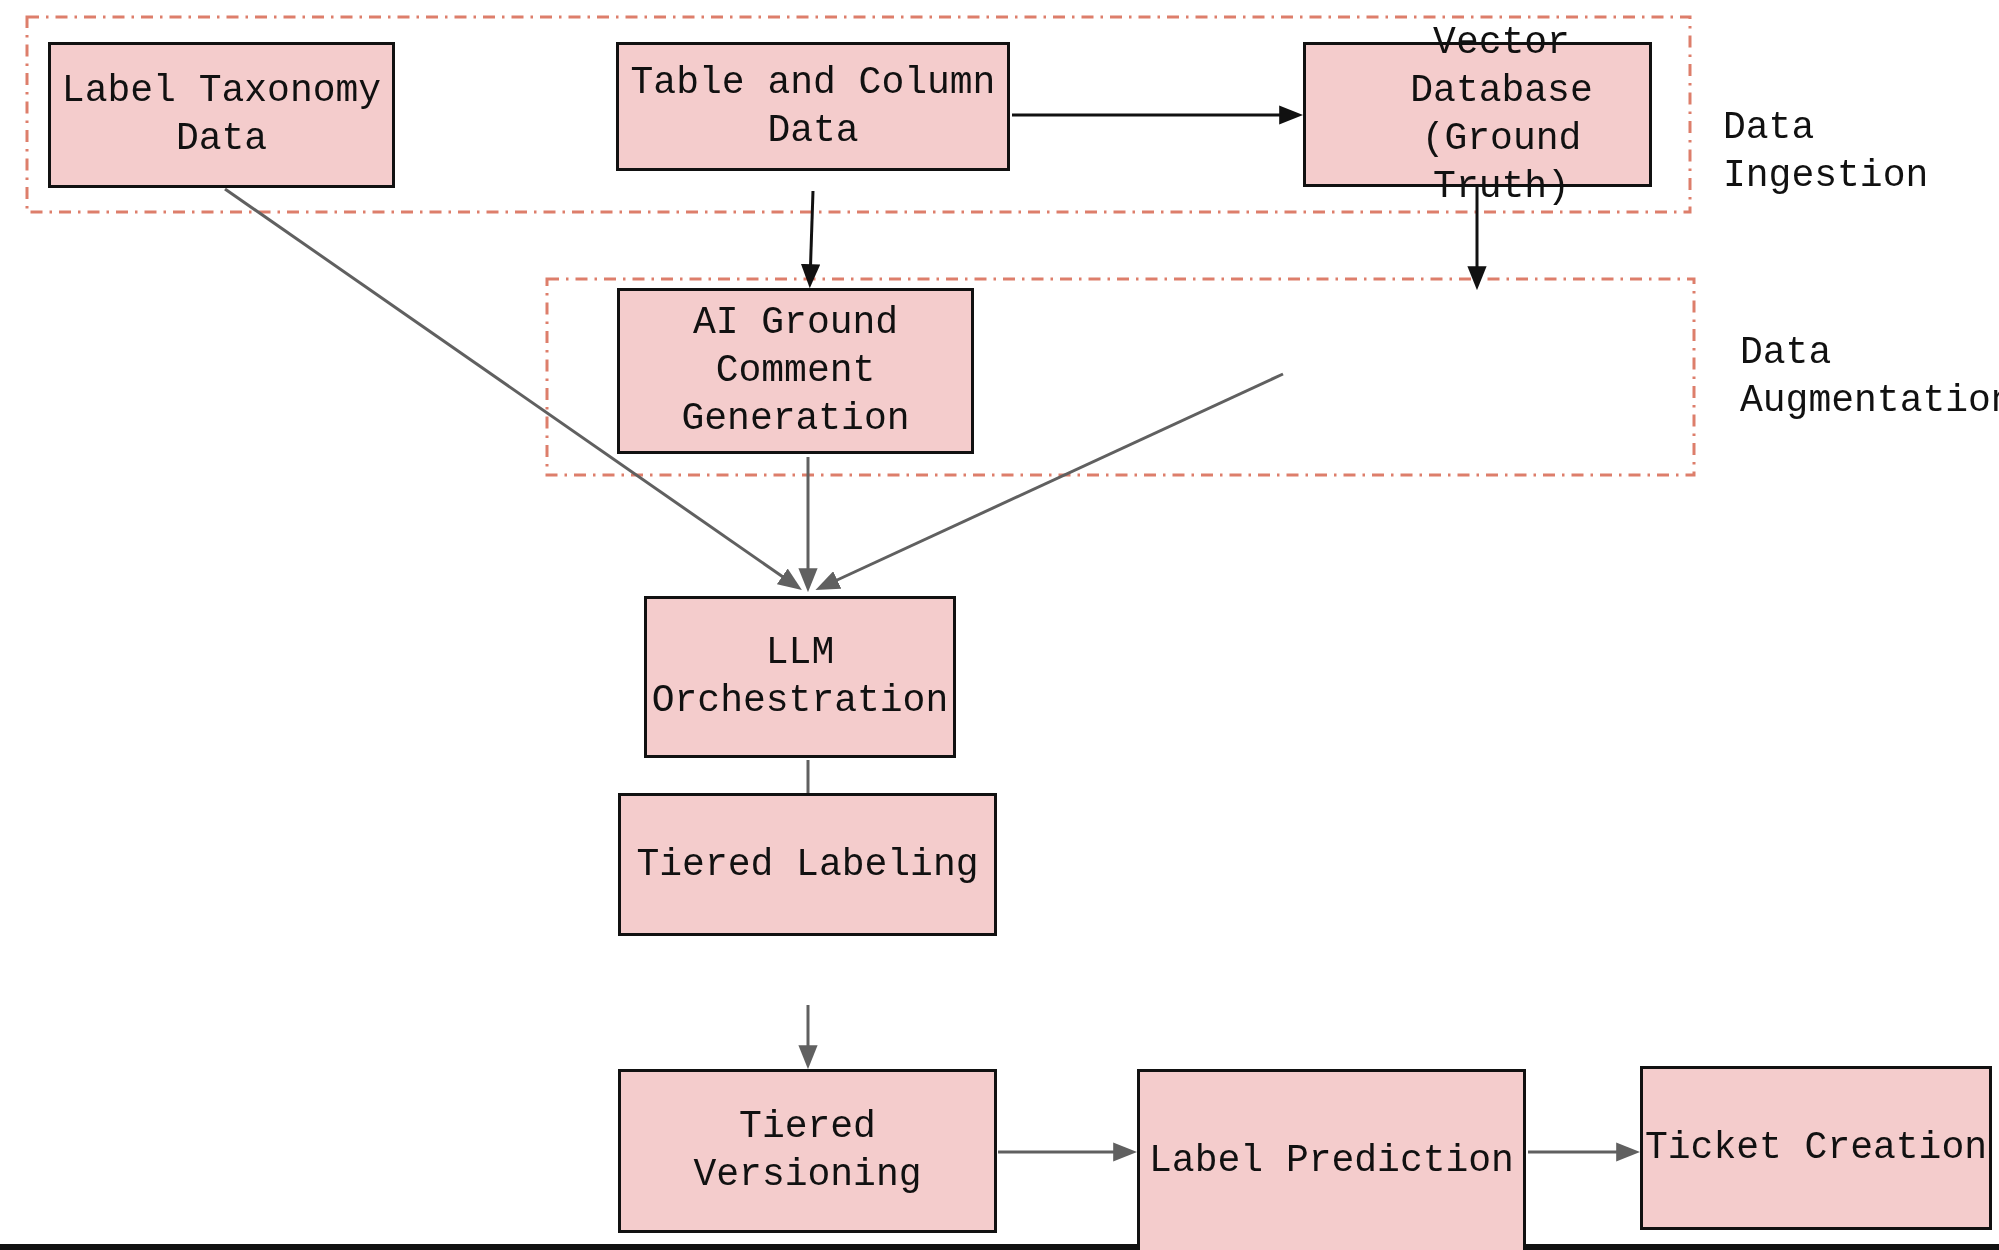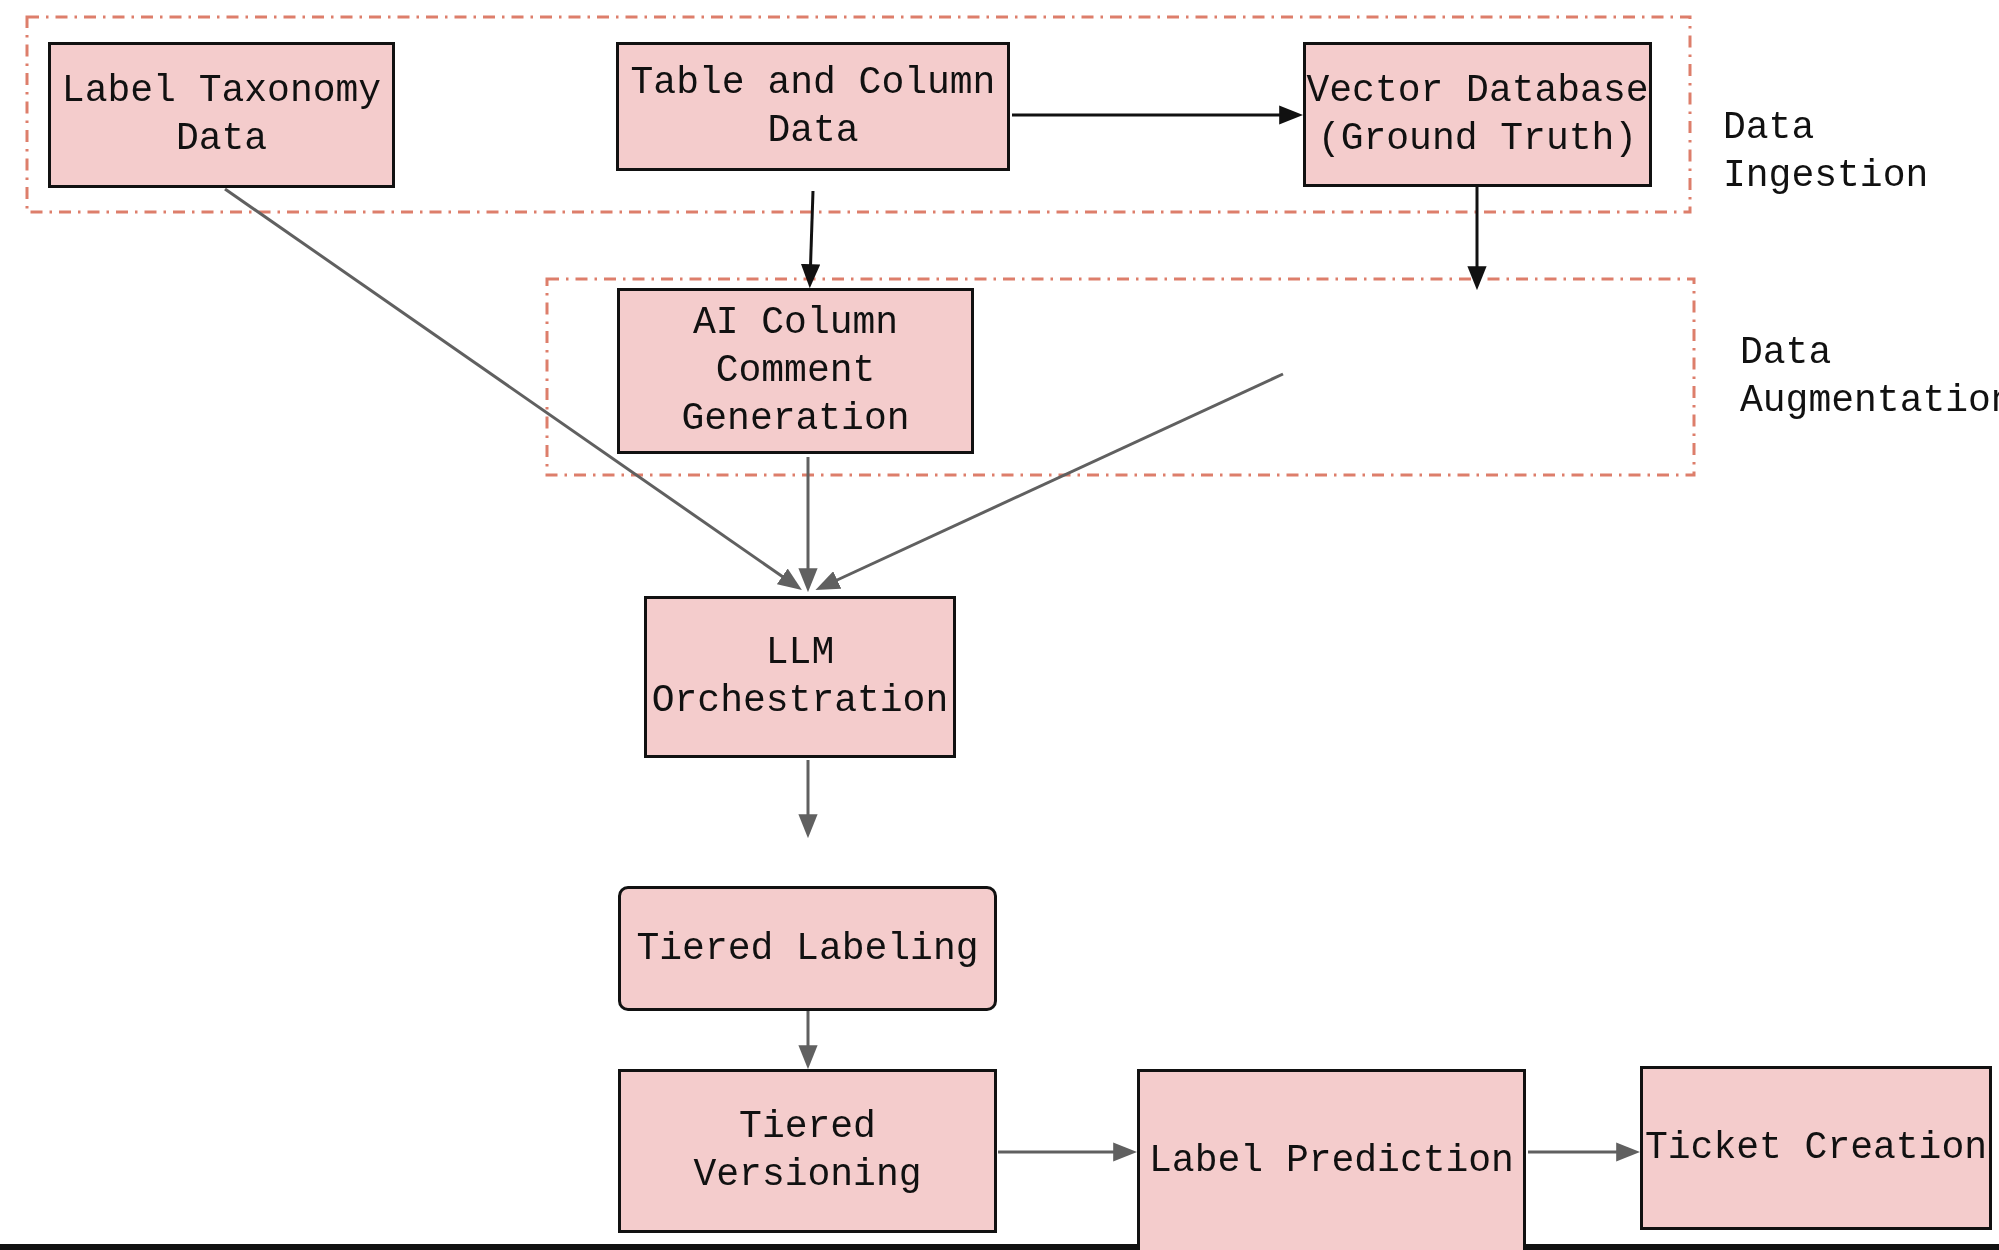--- a/index.html
+++ b/index.html
@@ -85,32 +85,32 @@
 
     <rect class="baseline" x="0" y="1244" width="1999" height="6"></rect>
   </svg>
 
   <div class="node" style="left:48px;top:42px;width:347px;height:146px;">Label Taxonomy
 Data</div>
 
   <div class="node" style="left:616px;top:42px;width:394px;height:129px;">Table and Column
 Data</div>
 
-  <div class="node" style="left:1303px;top:42px;width:349px;height:145px;">Vector Database
+  <div class="node" style="left:1303px;top:42px;width:349px;height:145px;padding-left:48px;">Vector Database
 (Ground Truth)</div>
 
-  <div class="node" style="left:617px;top:288px;width:357px;height:166px;">AI Column
+  <div class="node" style="left:617px;top:288px;width:357px;height:166px;">AI Ground
 Comment
 Generation</div>
 
 
   <div class="node" style="left:644px;top:596px;width:312px;height:162px;">LLM
 Orchestration</div>
 
-  <div class="node" style="left:618px;top:886px;width:379px;height:125px;border-radius:10px;">Tiered Labeling</div>
+  <div class="node" style="left:618px;top:793px;width:379px;height:143px;">Tiered Labeling</div>
 
   <div class="node" style="left:618px;top:1069px;width:379px;height:164px;">Tiered Versioning</div>
 
   <div class="node" style="left:1137px;top:1069px;width:389px;height:184px;">Label Prediction</div>
 
   <div class="node" style="left:1640px;top:1066px;width:352px;height:164px;">Ticket Creation</div>
 
   <div class="side-label" style="left:1723px;top:104px;">Data
 Ingestion</div>
 

